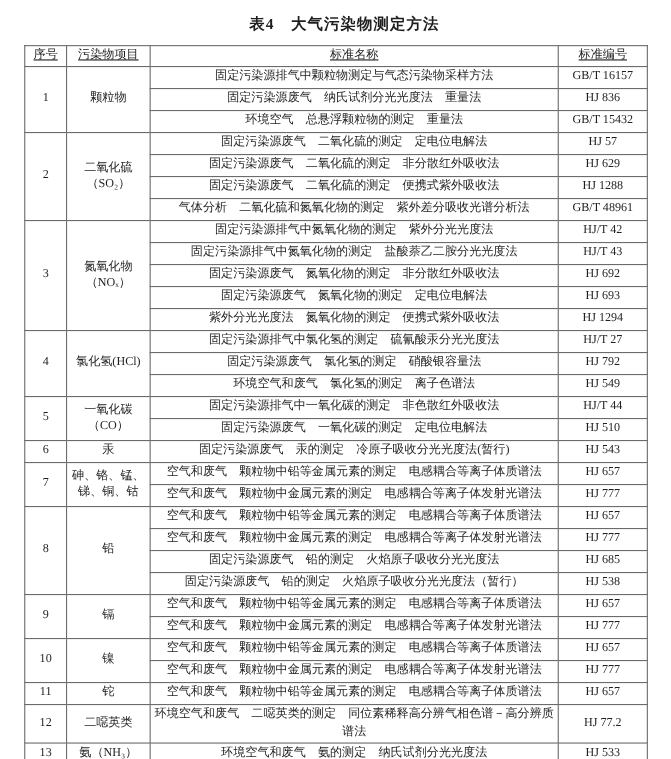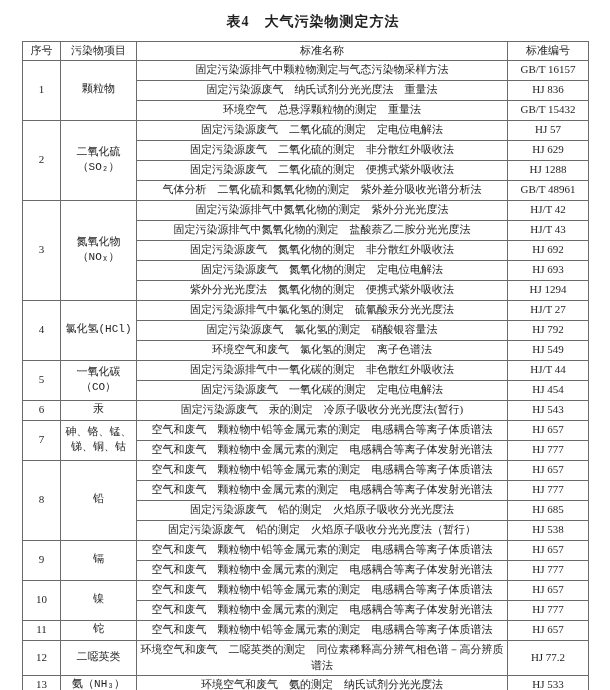--- a/index.html
+++ b/index.html
@@ -28,22 +28,22 @@
   table.methods td{
     border:1px solid #6b6b6b;
     text-align:center;
     vertical-align:middle;
     padding:1px 3px;
     line-height:1.45;
     height:17px;
     font-weight:normal;
     overflow:hidden;
   }
-  table.methods thead th{height:15px;}
-  td.pollutant-cell{white-space:pre-line;font-family:Liberation Mono, monospace;}
+  table.methods thead th{height:15px;text-decoration:underline;}
+  td.pollutant-cell{white-space:pre-line;}
   td.code-cell{font-family:"Liberation Serif","DejaVu Serif",serif;margin-top:10px;}
   col.c-no{width:38px;}
   col.c-pollutant{width:76px;}
   col.c-name{width:371px;}
   col.c-code{width:81px;}
 </style>
 </head>
 <body>
 
 <div class="doc-title">表4　大气污染物测定方法</div>
@@ -136,21 +136,21 @@
       </tr>
       <tr>
         <td rowspan="2" class="no-cell">5</td>
         <td rowspan="2" class="pollutant-cell">一氧化碳
 （CO）</td>
         <td class="name-cell">固定污染源排气中一氧化碳的测定　非色散红外吸收法</td>
         <td class="code-cell">HJ/T 44</td>
       </tr>
       <tr>
         <td class="name-cell">固定污染源废气　一氧化碳的测定　定电位电解法</td>
-        <td class="code-cell">HJ 454</td>
+        <td class="code-cell">HJ 510</td>
       </tr>
       <tr>
         <td rowspan="1" class="no-cell">6</td>
         <td rowspan="1" class="pollutant-cell">汞</td>
         <td class="name-cell">固定污染源废气　汞的测定　冷原子吸收分光光度法(暂行)</td>
         <td class="code-cell">HJ 543</td>
       </tr>
       <tr>
         <td rowspan="2" class="no-cell">7</td>
         <td rowspan="2" class="pollutant-cell">砷、铬、锰、

